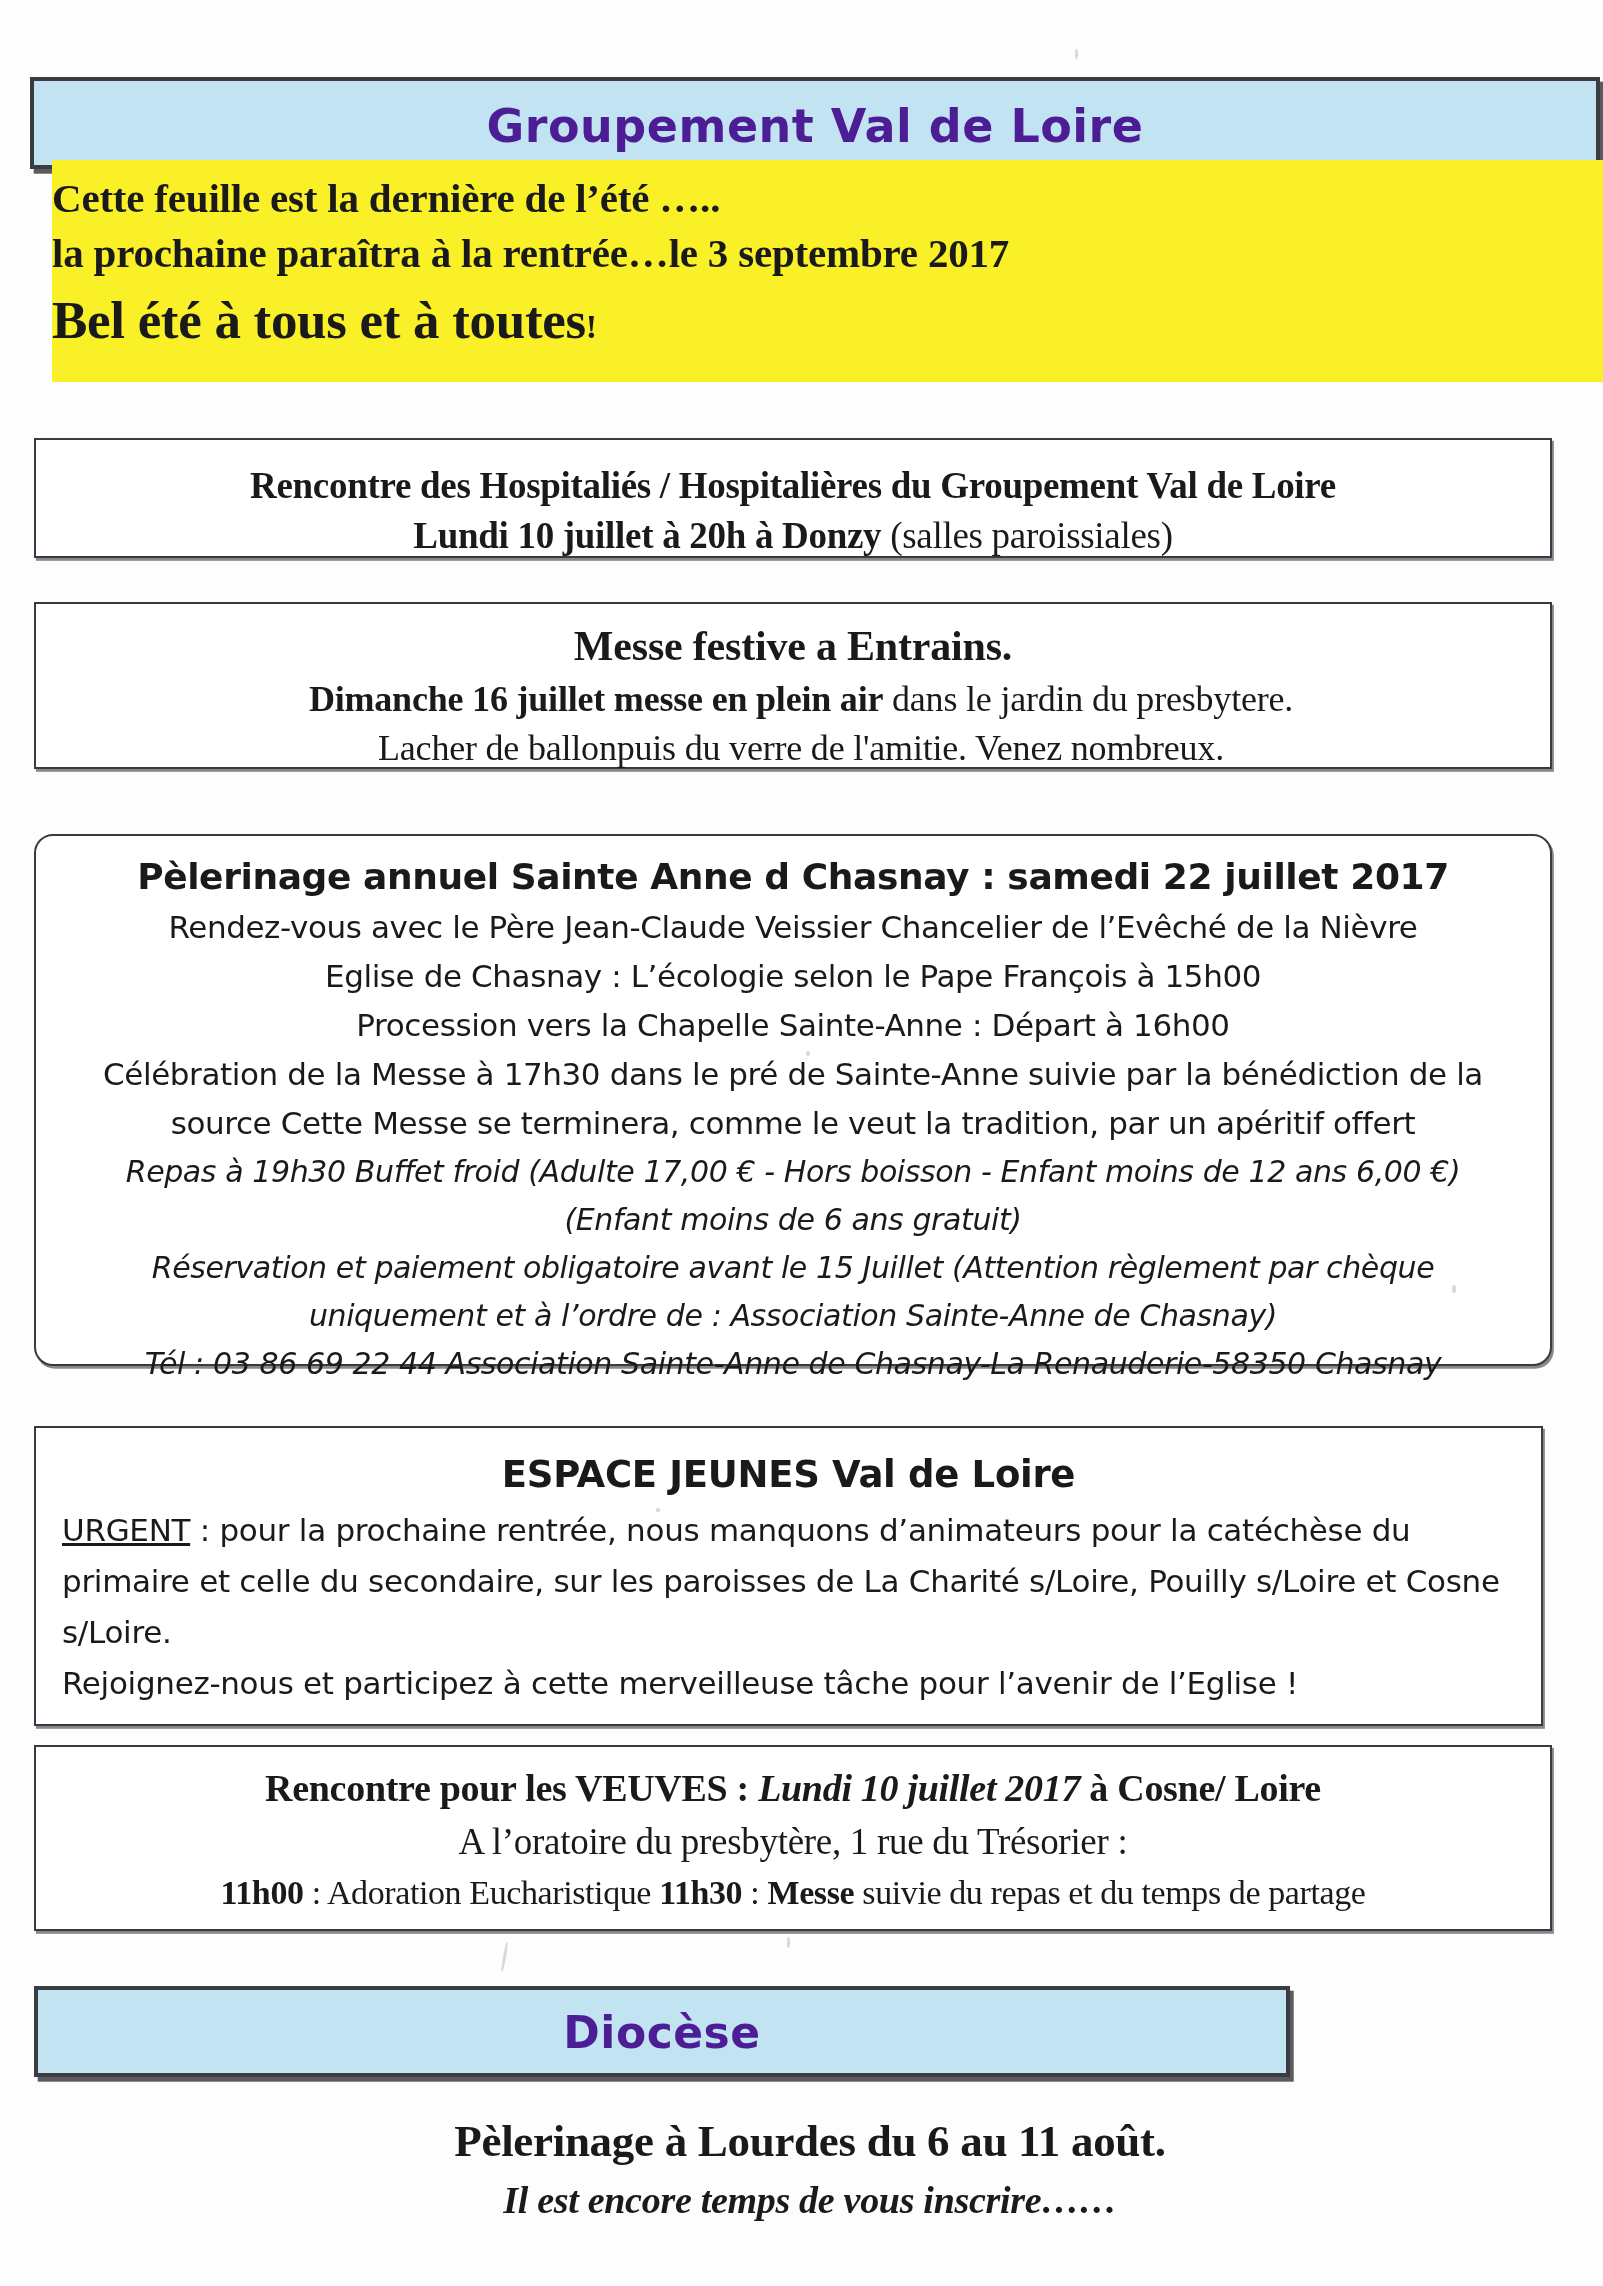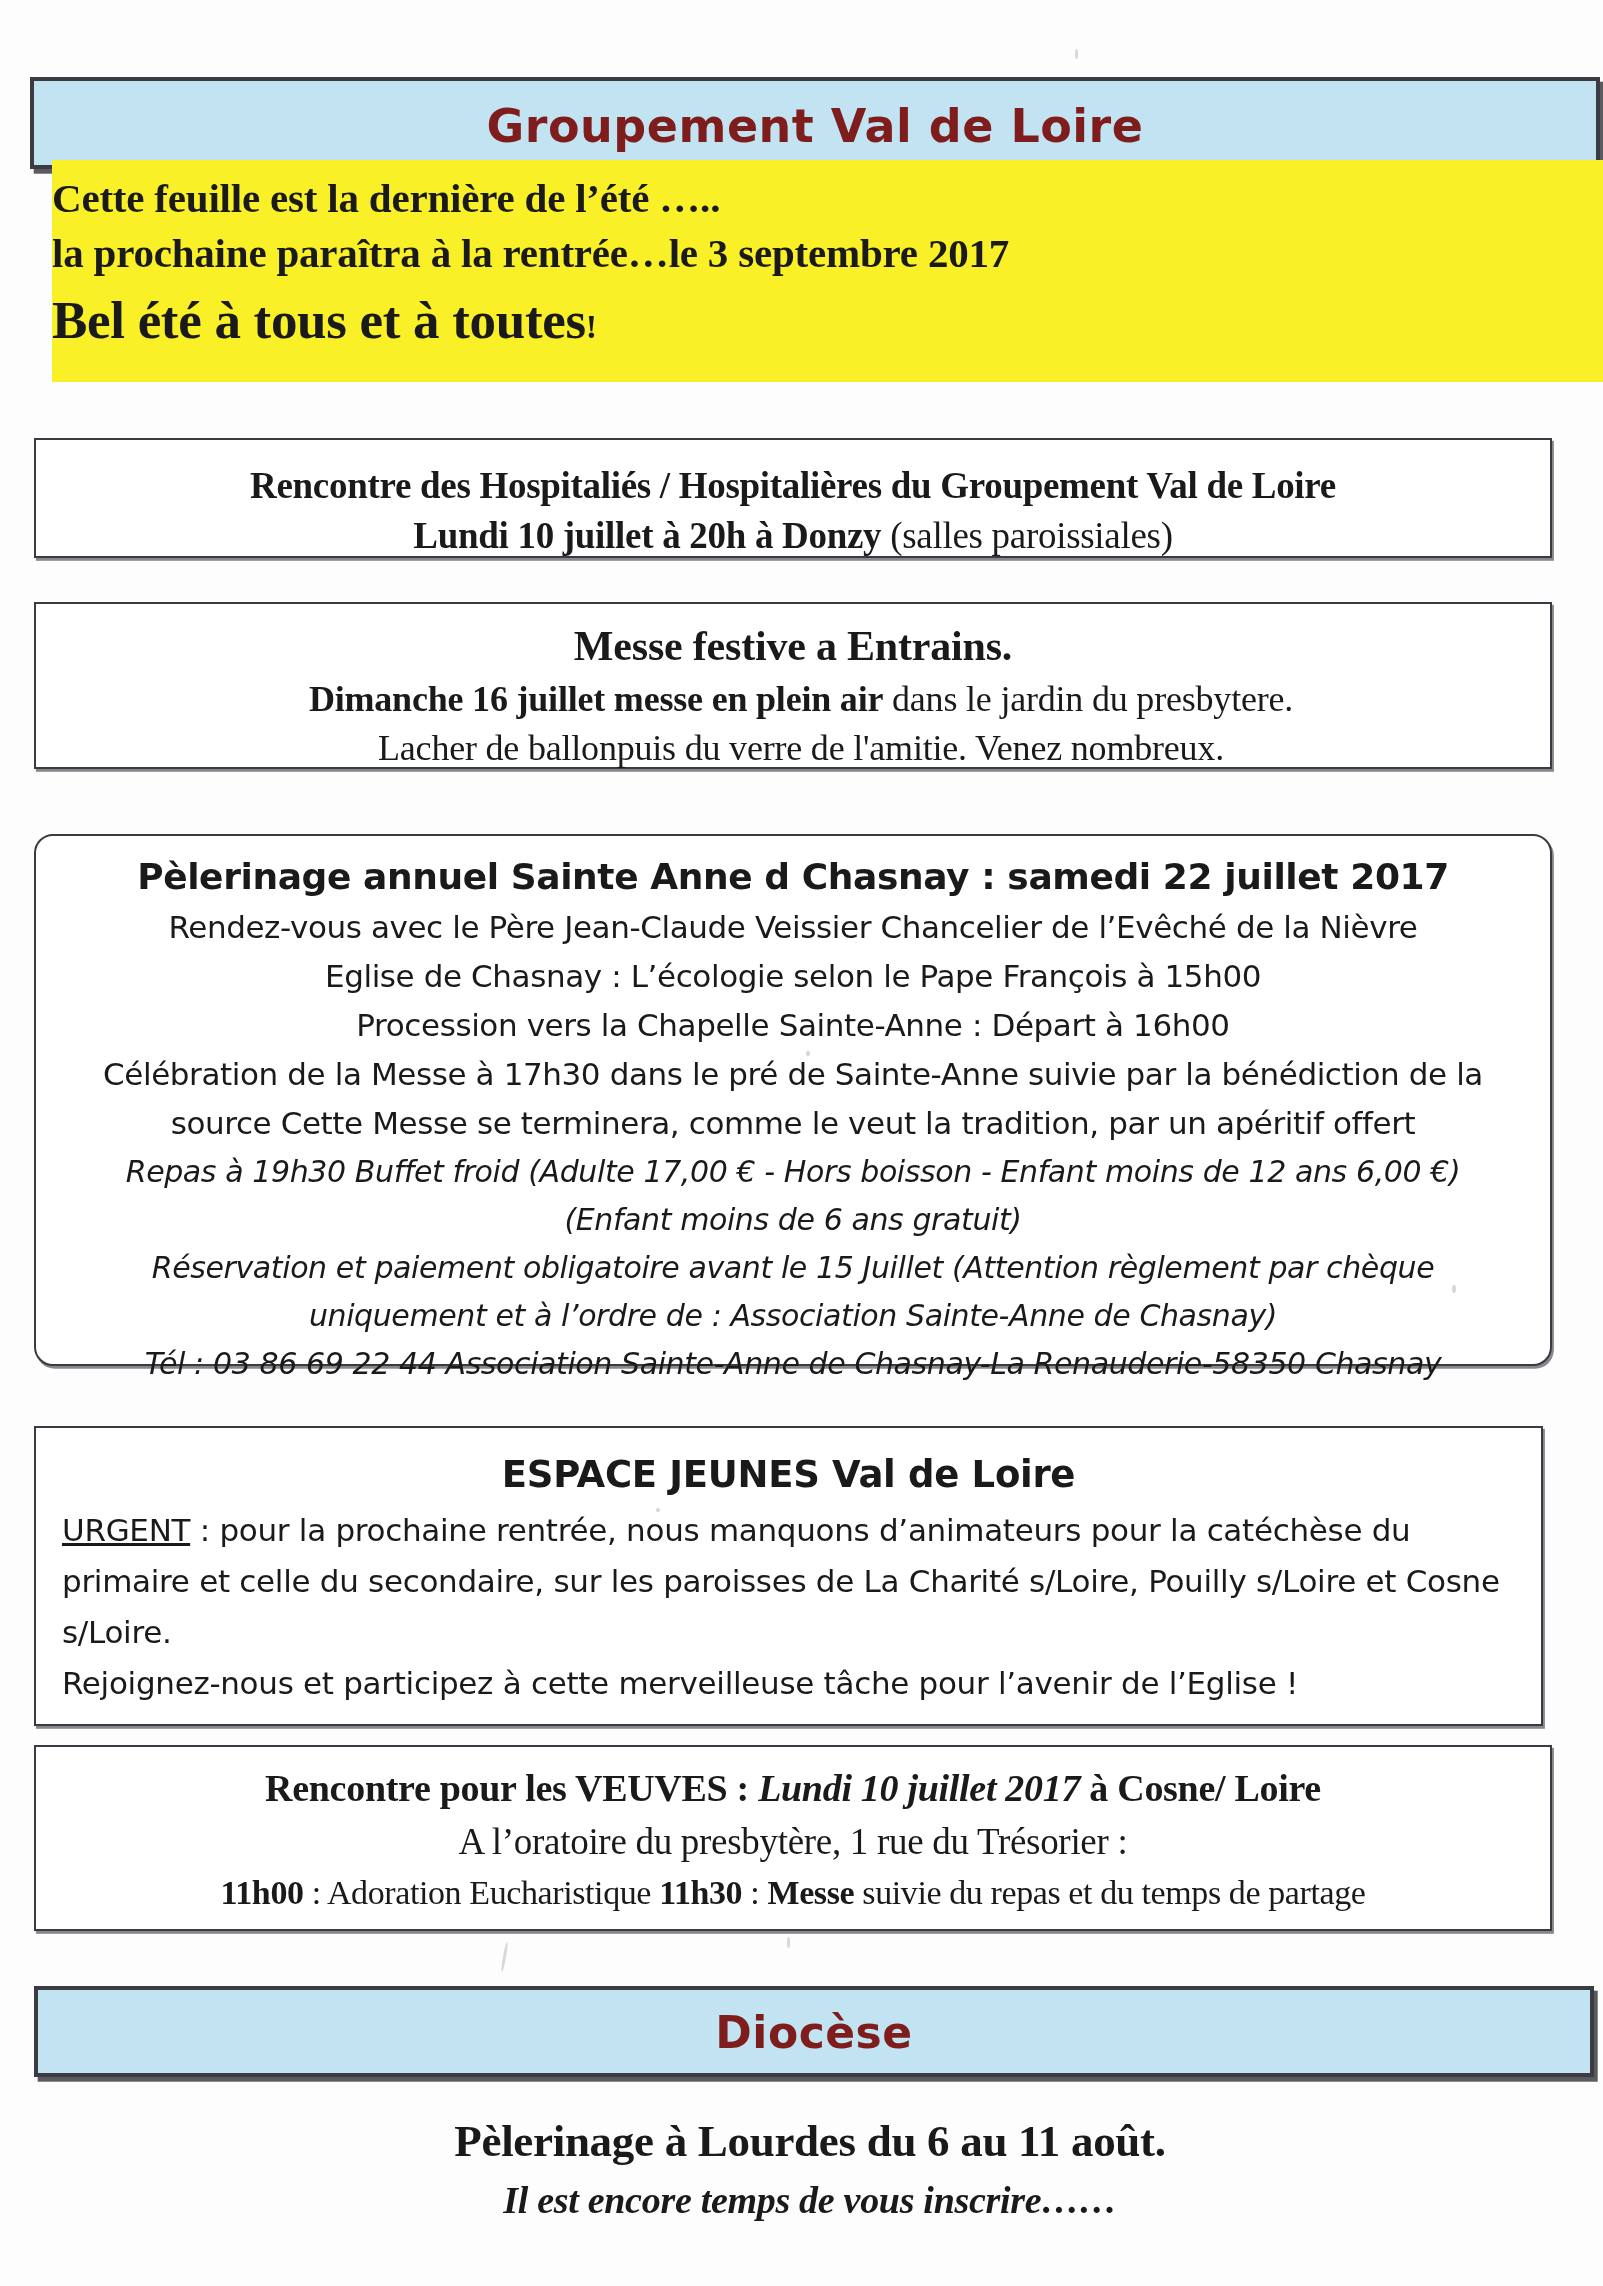--- a/index.html
+++ b/index.html
@@ -36,21 +36,21 @@
     box-sizing: border-box;
     border: 4.7px solid #3b3b42;
     box-shadow: 3.7px 4.7px 0 rgba(35,35,42,0.75);
   }
 
   .band-title {
     font-family: "DejaVu Sans", "Liberation Sans", sans-serif;
     font-weight: bold;
     text-align: center;
     letter-spacing: 0.5px;
-    color: #7f1d1d;
+    color: #4c1d95;
   }
 
   
   #blue-band-top {
     left: 30px;
     top: 77px;
     width: 1570px;
     height: 92px;
     background: #c2e3f2;
   }
@@ -221,21 +221,21 @@
     font-size: 34px;
     line-height: 49px;
     letter-spacing: -0.4px;
   }
   #box-veuves .l3 b { font-weight: bold; }
 
   
   #blue-band-diocese {
     left: 34px;
     top: 1986px;
-    width: 1560px;
+    width: 1256px;
     height: 91px;
     background: #c2e3f2;
   }
   #blue-band-diocese .band-title {
     font-size: 44px;
     line-height: 86px;
   }
 
   
   #footer-lourdes {

